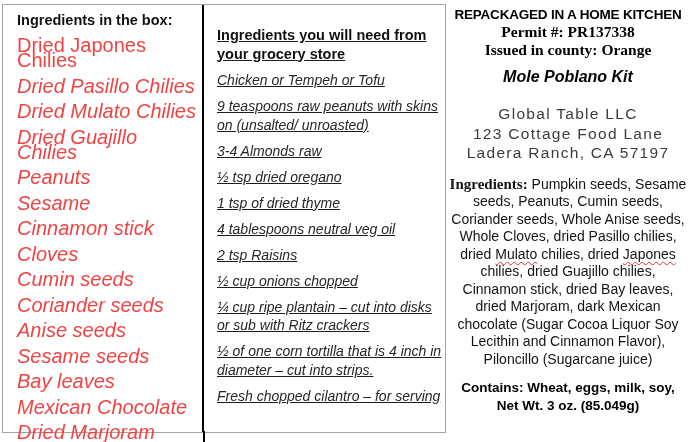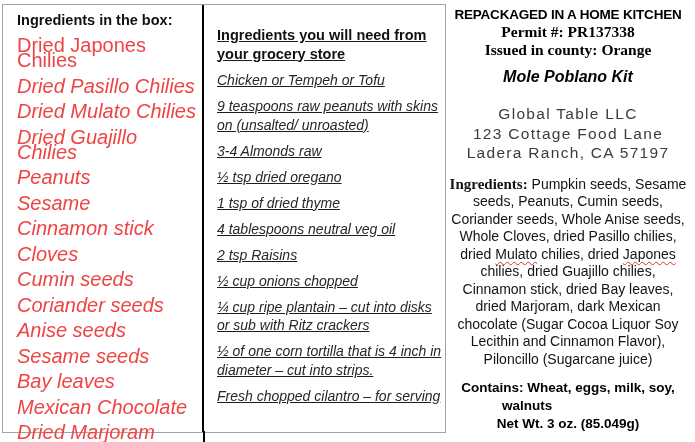--- a/index.html
+++ b/index.html
@@ -166,15 +166,14 @@
     <div>Global Table LLC</div>
     <div>123 Cottage Food Lane</div>
     <div>Ladera Ranch, CA 57197</div>
   </div>
 
   <div class="rp-ingredients">
     <span class="rp-ing-label">Ingredients:</span><span id="ingredients-text"> Pumpkin seeds, Sesame seeds, Peanuts, Cumin seeds, Coriander seeds, Whole Anise seeds, Whole Cloves, dried Pasillo chilies, dried <span class="misspell">Mulato</span> chilies, dried <span class="misspell">Japones</span> chilies, dried Guajillo chilies, Cinnamon stick, dried Bay leaves, dried Marjoram, dark Mexican chocolate (Sugar Cocoa Liquor Soy Lecithin and Cinnamon Flavor), Piloncillo (Sugarcane juice)</span>
   </div>
 
   <div class="rp-contains1">Contains: Wheat, eggs, milk, soy,</div>
-  <div class="rp-contains2">walnuts</div>
   <div class="rp-netwt">Net Wt. 3 oz. (85.049g)</div>
 </div>
 
 </body></html>

